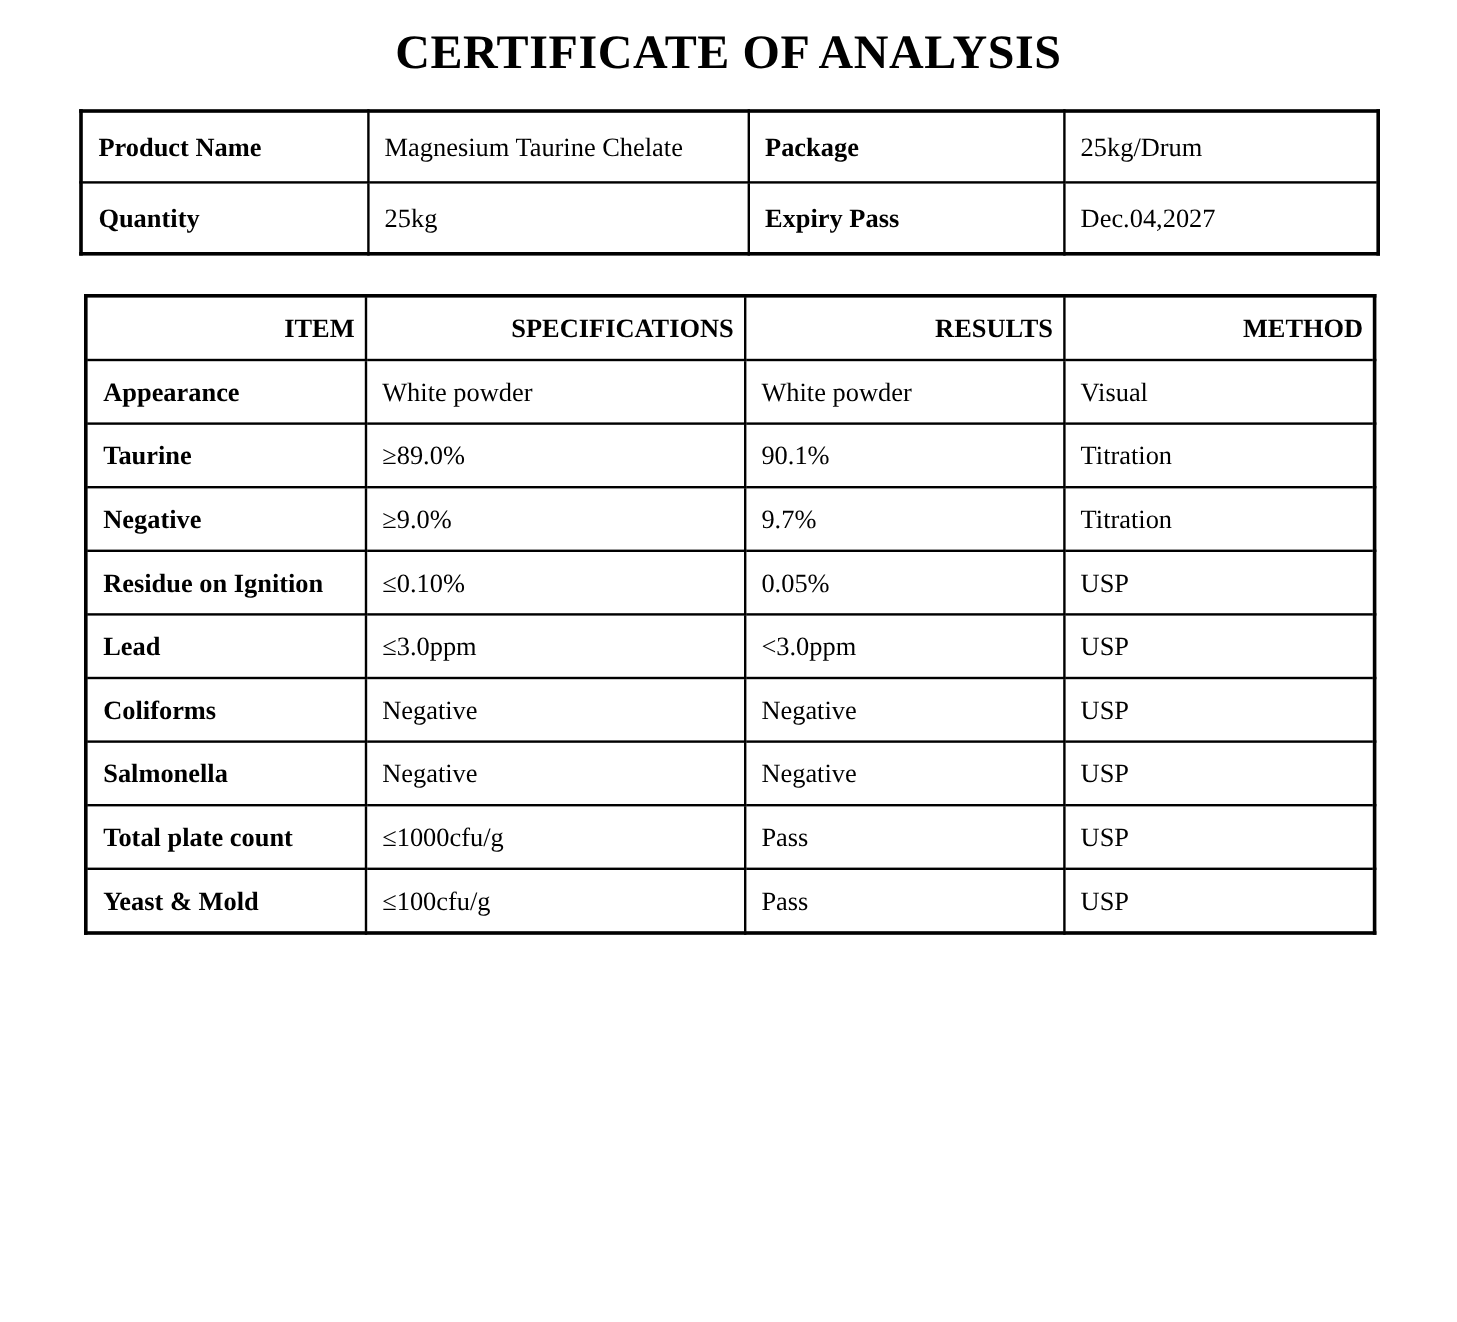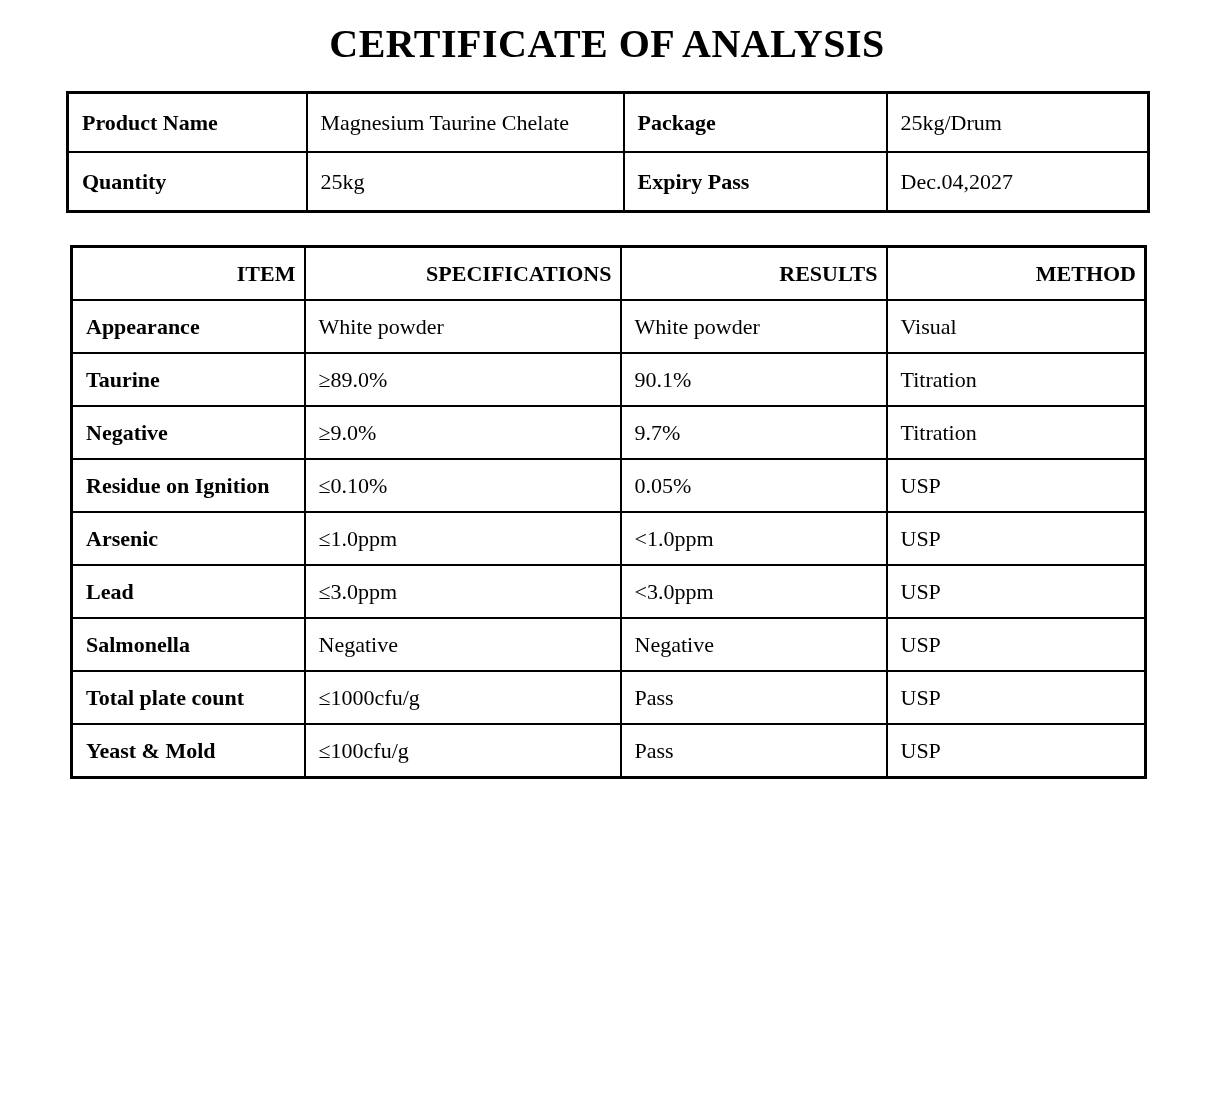--- a/index.html
+++ b/index.html
@@ -137,36 +137,36 @@
     </tr>
 
 
     <tr>
       <td class="c-item">Residue on Ignition</td>
       <td class="c-spec">≤0.10%</td>
       <td class="c-result">0.05%</td>
       <td class="c-method">USP</td>
     </tr>
 
-    <tr>
-      <td class="c-item">Arsenic</td>
-      <td class="c-spec">≤1.0ppm</td>
-      <td class="c-result">&lt;1.0ppm</td>
-      <td class="c-method">USP</td>
-    </tr>
 
     <tr>
       <td class="c-item">Lead</td>
       <td class="c-spec">≤3.0ppm</td>
       <td class="c-result">&lt;3.0ppm</td>
       <td class="c-method">USP</td>
     </tr>
 
 
 
+    <tr>
+      <td class="c-item">Coliforms</td>
+      <td class="c-spec">Negative</td>
+      <td class="c-result">Negative</td>
+      <td class="c-method">USP</td>
+    </tr>
 
     <tr>
       <td class="c-item">Salmonella</td>
       <td class="c-spec">Negative</td>
       <td class="c-result">Negative</td>
       <td class="c-method">USP</td>
     </tr>
 
     <tr>
       <td class="c-item">Total plate count</td>

